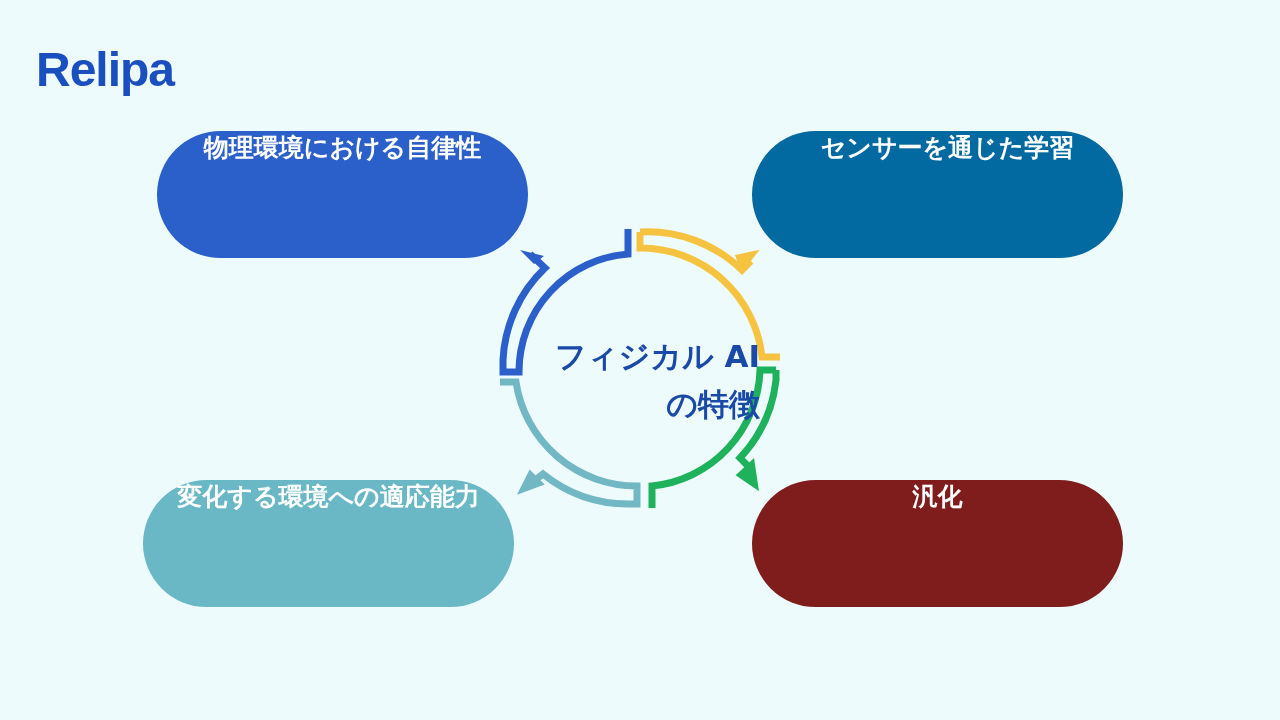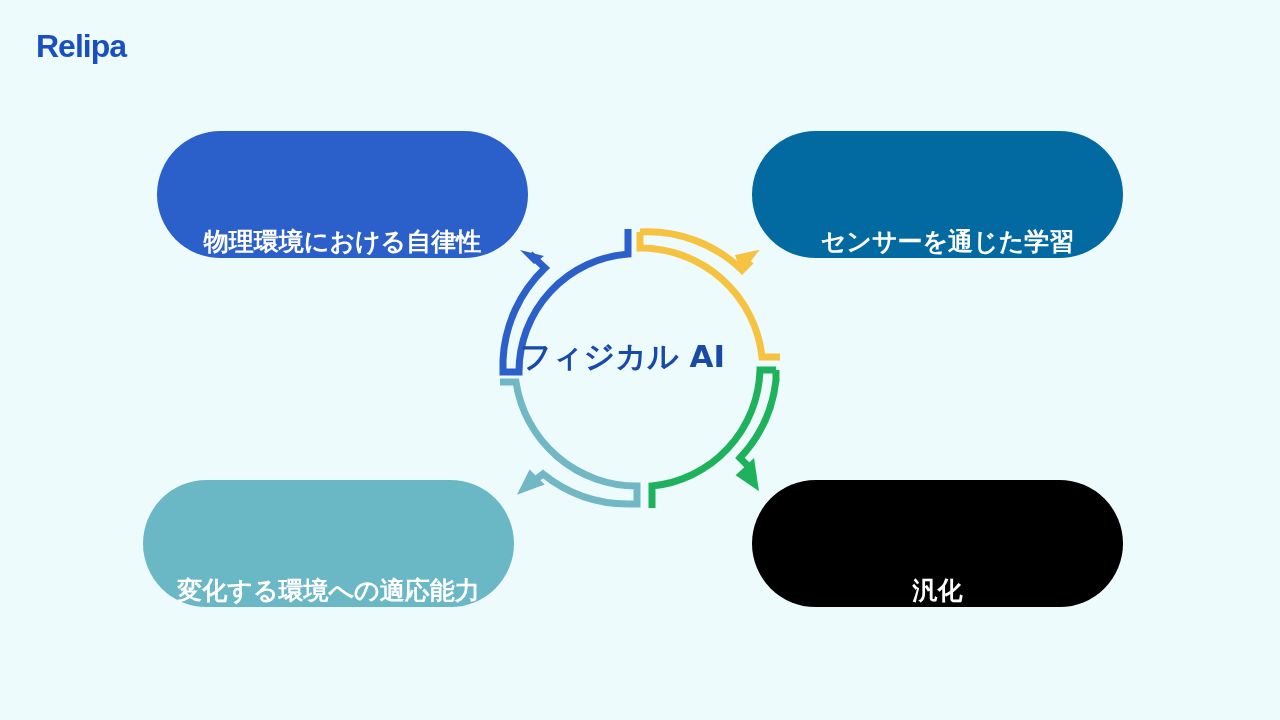--- a/index.html
+++ b/index.html
@@ -3,41 +3,41 @@
   <meta charset="utf-8">
   <style>
     html, body { margin: 0; padding: 0; }
     body {
       width: 1280px; height: 720px; overflow: hidden;
       background: #eefbfd;
       font-family: "DejaVu Sans", "Liberation Sans", sans-serif;
       position: relative;
     }
     .logo {
-      position: absolute; left: 36px; top: 30px;
+      position: absolute; left: 36px; top: 46px;
       font-family: "Liberation Sans", "DejaVu Sans", sans-serif;
-      font-weight: 700; font-size: 32px; letter-spacing: -1px;
+      font-weight: 700; font-size: 48px; letter-spacing: -1px;
       color: #1a4fbf; line-height: 1;
     }
     .pill {
       position: absolute; width: 371px; height: 127px;
       border-radius: 64px;
-      display: flex; align-items: flex-end; justify-content: center;
+      display: flex; align-items: flex-start; justify-content: center;
       color: #ffffff; font-weight: 700; font-size: 25px;
       box-sizing: border-box;
     }
     .pill span { white-space: nowrap; }
     .p-tl { left: 157px; top: 131px; }
     .p-tr { left: 752px; top: 131px; padding-left: 20px; }
     .p-bl { left: 143px; top: 480px; }
     .p-br { left: 752px; top: 480px; }
     svg.cycle { position: absolute; left: 0; top: 0; }
     .center-title {
       position: absolute; left: 520px; top: 332px; width: 240px;
-      text-align: left; font-weight: 700; font-size: 31px;
+      text-align: right; font-weight: 700; font-size: 31px;
       line-height: 48px; color: #1a4aa8;
     }
   </style>
 </head>
 <body>
 
 <div class="logo">Relipa</div>
 
 <svg class="cycle" width="1280" height="720" viewBox="0 0 1280 720">
 
@@ -59,26 +59,27 @@
   </g>
 
   <g fill="none" stroke="#72b7c4" stroke-width="7">
     <path d="M500,382 L516,382 A122,122 0 0 0 637,486 L637,504 L628,504 A136,136 0 0 1 543,474 L530,484"></path>
     <path d="M520,492 L530,472 L542,484 Z" fill="#72b7c4" stroke="#72b7c4" stroke-width="3"></path>
   </g>
 </svg>
 
 <div class="center-title">
   <div>フィジカル AI</div>
+  <div>の特徴</div>
 </div>
 
 <div class="pill p-tl" style="background:#2b5fc9">
   <span>物理環境における自律性</span>
 </div>
 <div class="pill p-tr" style="background:#0369a1">
   <span>センサーを通じた学習</span>
 </div>
 <div class="pill p-bl" style="background:#6ab8c6">
   <span>変化する環境への適応能力</span>
 </div>
-<div class="pill p-br" style="background:#000000">
+<div class="pill p-br" style="background:#7f1d1d">
   <span>汎化</span>
 </div>
 
 </body></html>

